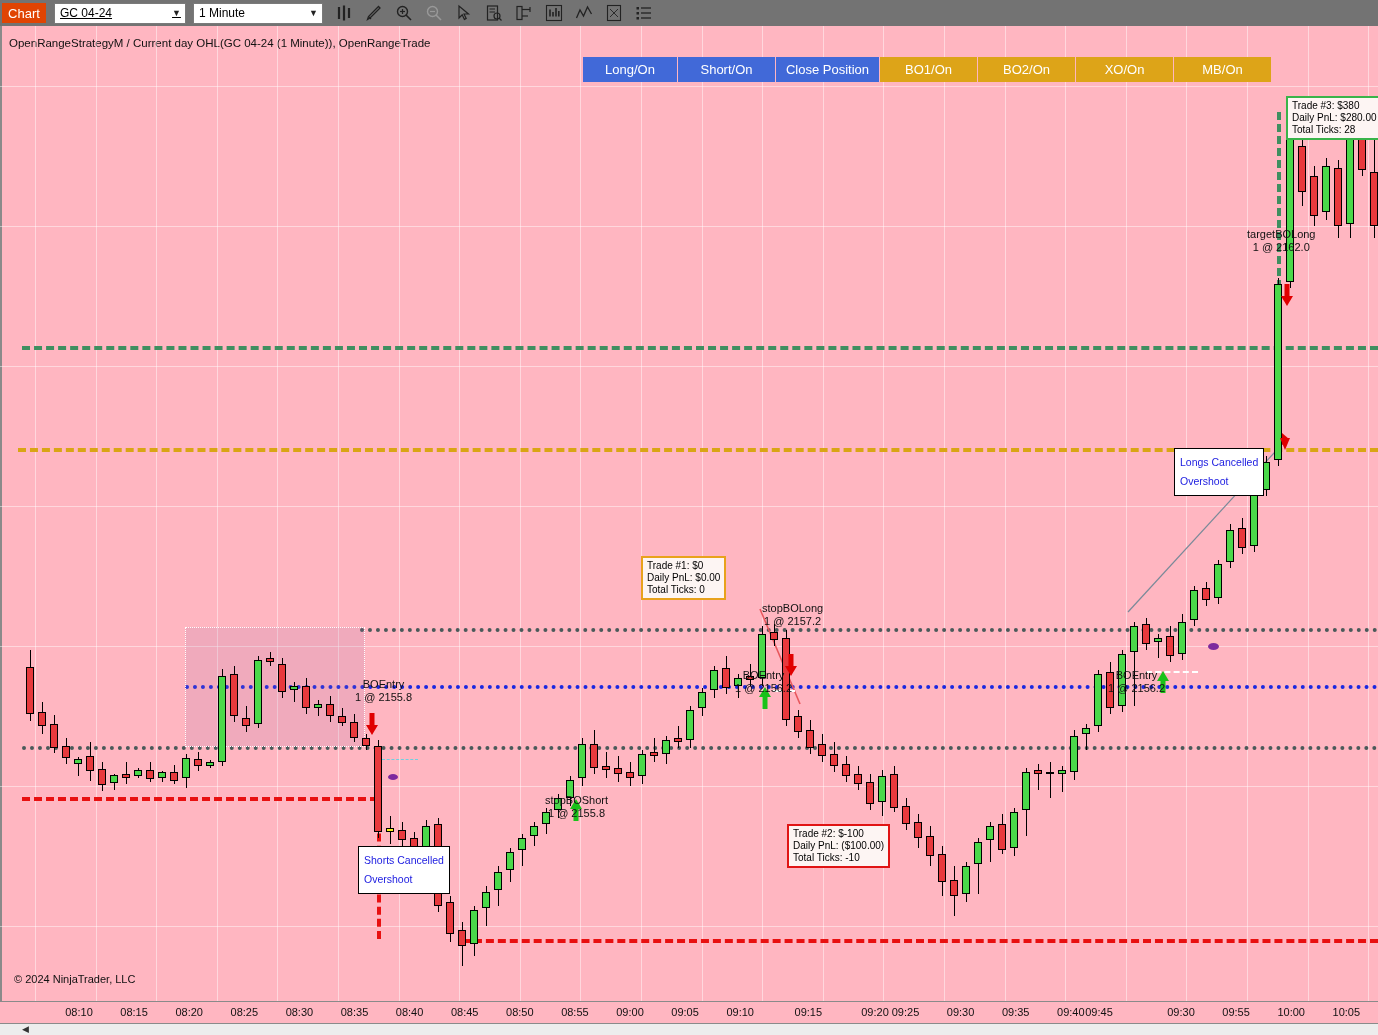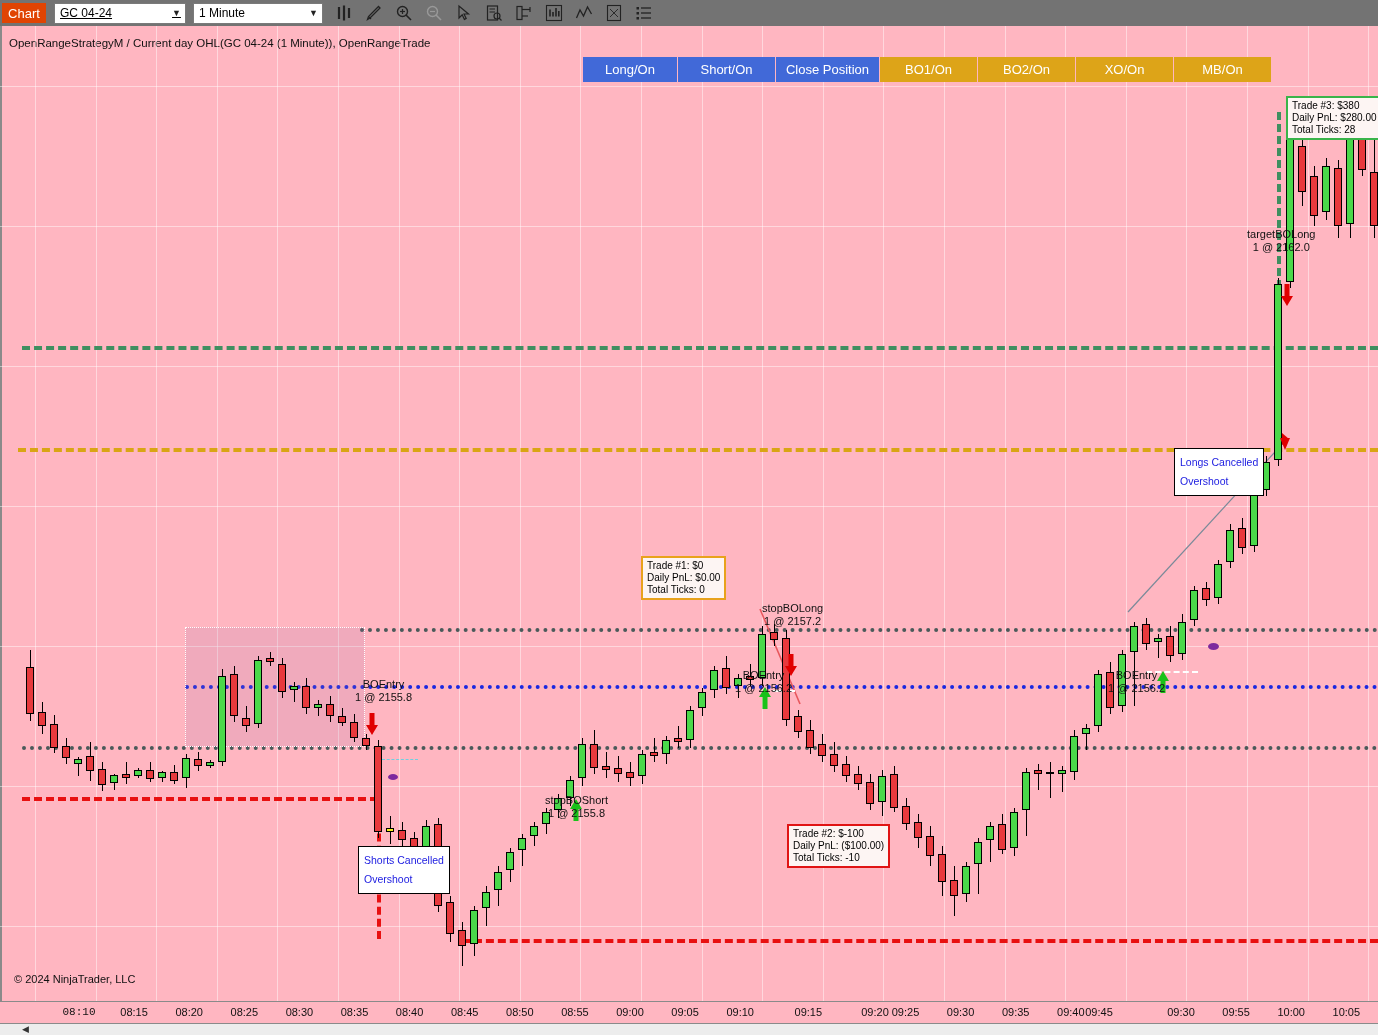--- a/index.html
+++ b/index.html
@@ -593,21 +593,21 @@
       <div class="cancelbox" style="left: 1174px; top: 422px;">
         <div>Longs Cancelled</div>
         <div>Overshoot</div>
       </div>
     </div>
 
   <div id="copyright">© 2024 NinjaTrader, LLC</div>
 </div>
 
 <div id="xaxis">
-    <div class="xtick" style="left: 79px; font-family: Liberation Mono, monospace;">08:10</div>
+    <div class="xtick" style="left: 79px;">08:10</div>
     <div class="xtick" style="left: 134.1px;">08:15</div>
     <div class="xtick" style="left: 189.2px;">08:20</div>
     <div class="xtick" style="left: 244.3px;">08:25</div>
     <div class="xtick" style="left: 299.4px;">08:30</div>
     <div class="xtick" style="left: 354.5px;">08:35</div>
     <div class="xtick" style="left: 409.6px;">08:40</div>
     <div class="xtick" style="left: 464.7px;">08:45</div>
     <div class="xtick" style="left: 519.8px;">08:50</div>
     <div class="xtick" style="left: 574.9px;">08:55</div>
     <div class="xtick" style="left: 630px;">09:00</div>

